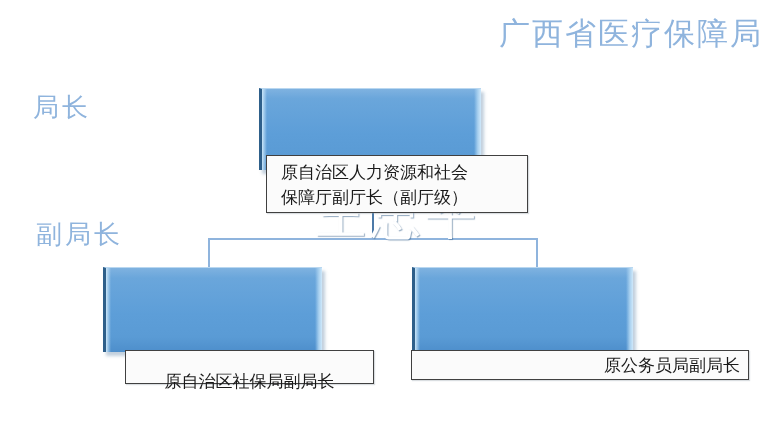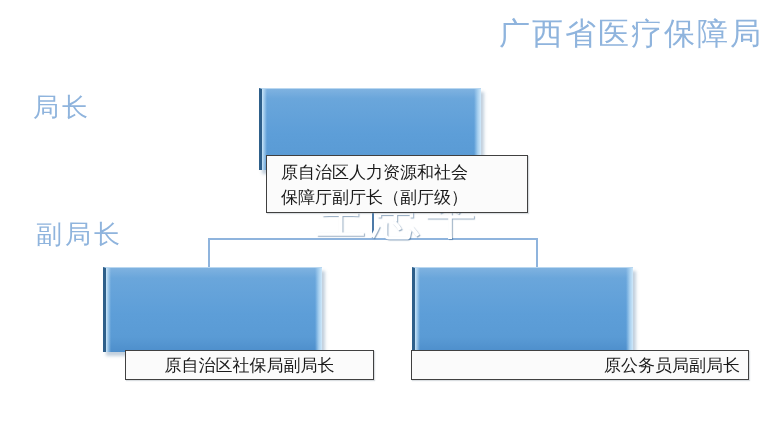--- a/index.html
+++ b/index.html
@@ -121,21 +121,21 @@
   
   #node-root .name-box      { left: 259px; top: 88px;  width: 222px; height: 82px; }
   #node-root .name-text     { top: 96px;  font-size: 50px; line-height: 62px; letter-spacing: 5px; }
   #node-root .caption-box   { left: 266px; top: 155px; width: 262px; height: 58px;
                               padding: 4px 6px 0 14px; }
   #node-root .caption-text  { font-size: 17px; line-height: 25px; text-align: left; letter-spacing: 0px; }
 
   
   #node-left .name-box      { left: 103px; top: 267px; width: 219px; height: 85px; }
   #node-left .caption-box   { left: 125px; top: 350px; width: 249px; height: 30px;
-                              padding: 0 6px; }
+                              padding: 16px 6px; }
   #node-left .caption-text  { font-size: 17px; line-height: 28px; text-align: center; }
 
   
   #node-right .name-box     { left: 412px; top: 267px; width: 221px; height: 85px; }
   #node-right .caption-box  { left: 411px; top: 350px; width: 338px; height: 30px;
                               padding: 0 8px; }
   #node-right .caption-text { font-size: 17px; line-height: 28px; text-align: right; }
 </style>
 </head>
 <body>

